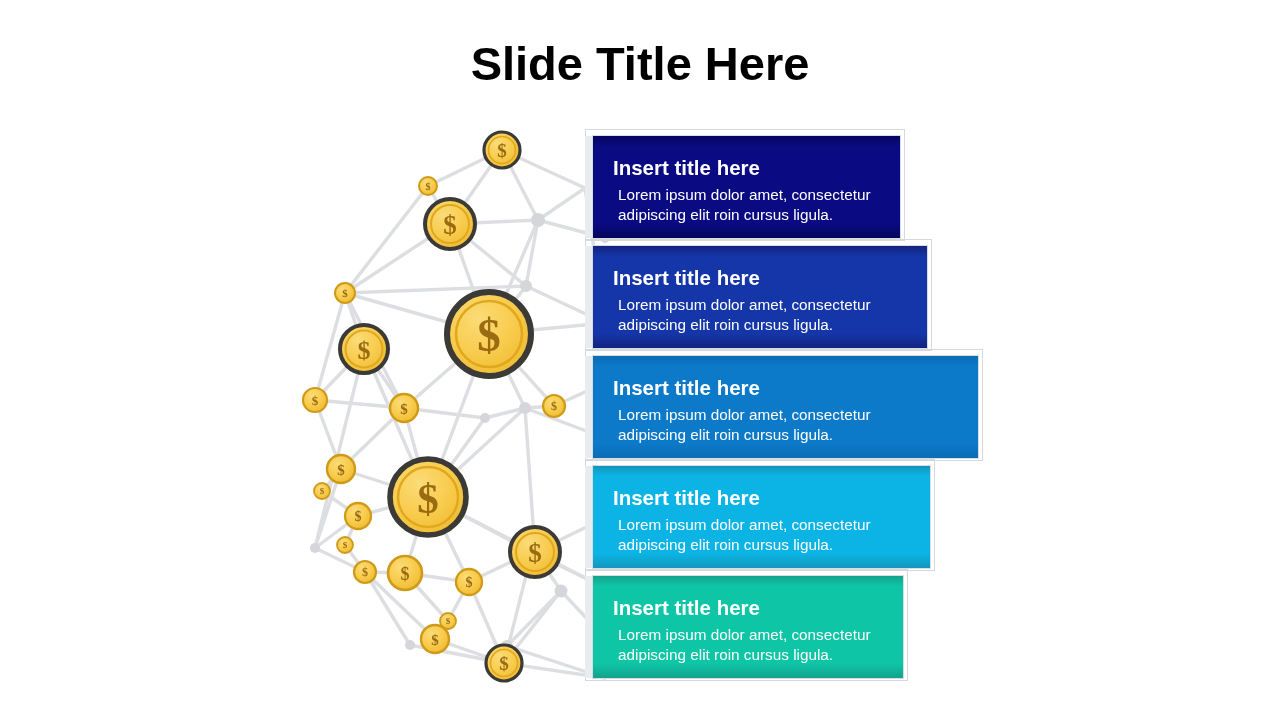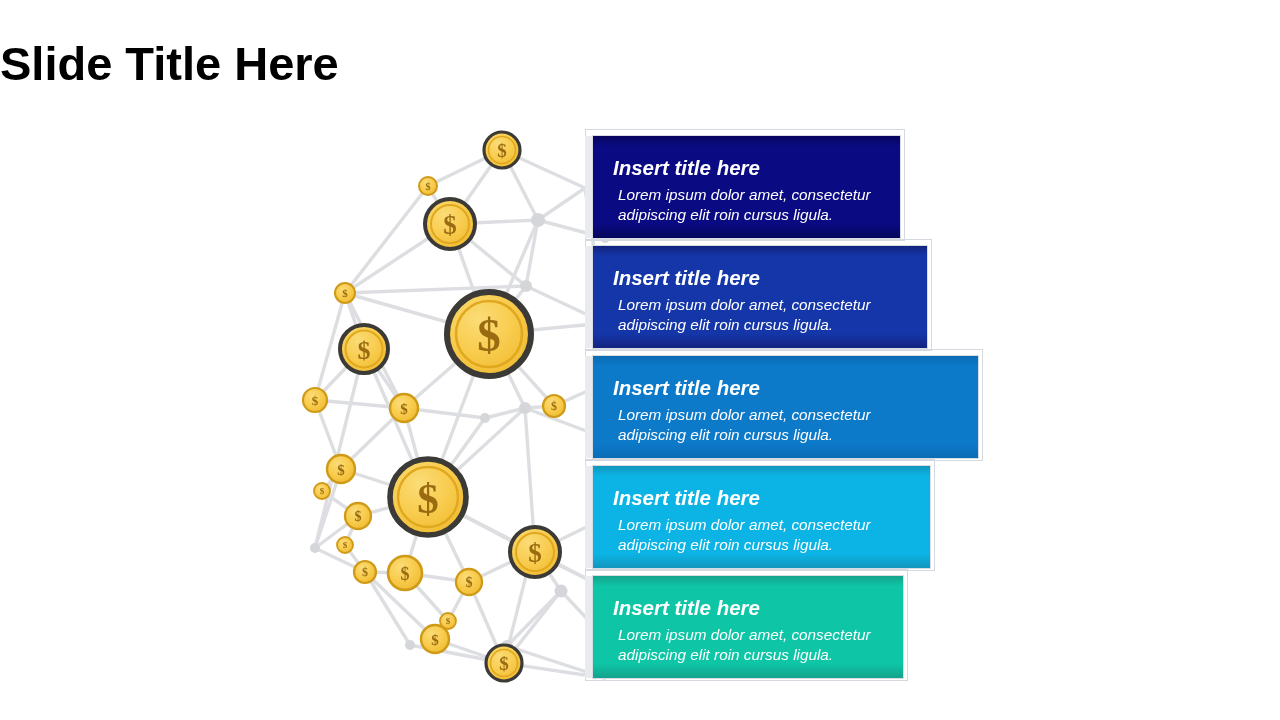--- a/index.html
+++ b/index.html
@@ -15,21 +15,21 @@
     font-family: "Liberation Sans", sans-serif;
     -webkit-font-smoothing: antialiased;
   }
 
   
   #slide-title {
     position: absolute;
     left: 0;
     top: 38px;
     width: 1280px;
-    text-align: left;
+    text-align: center;
     font-size: 47px;
     font-weight: bold;
     color: #000000;
     letter-spacing: 0px;
     line-height: 1.1;
     white-space: nowrap;
   }
 
   
   #graphic {
@@ -46,21 +46,20 @@
     overflow: visible;
   }
 
   
   #panels {
     position: absolute;
     left: 0;
     top: 0;
     width: 1280px;
     height: 720px;
-    font-style: italic;
   }
   .panel {
     position: absolute;
     box-sizing: border-box;
     color: #ffffff;
     padding: 20px 24px 16px 20px;
     outline: 1px solid #d8dce3;
     box-shadow: 0 0 0 5px rgba(255,255,255,0.0);
   }
   .panel-frame {

